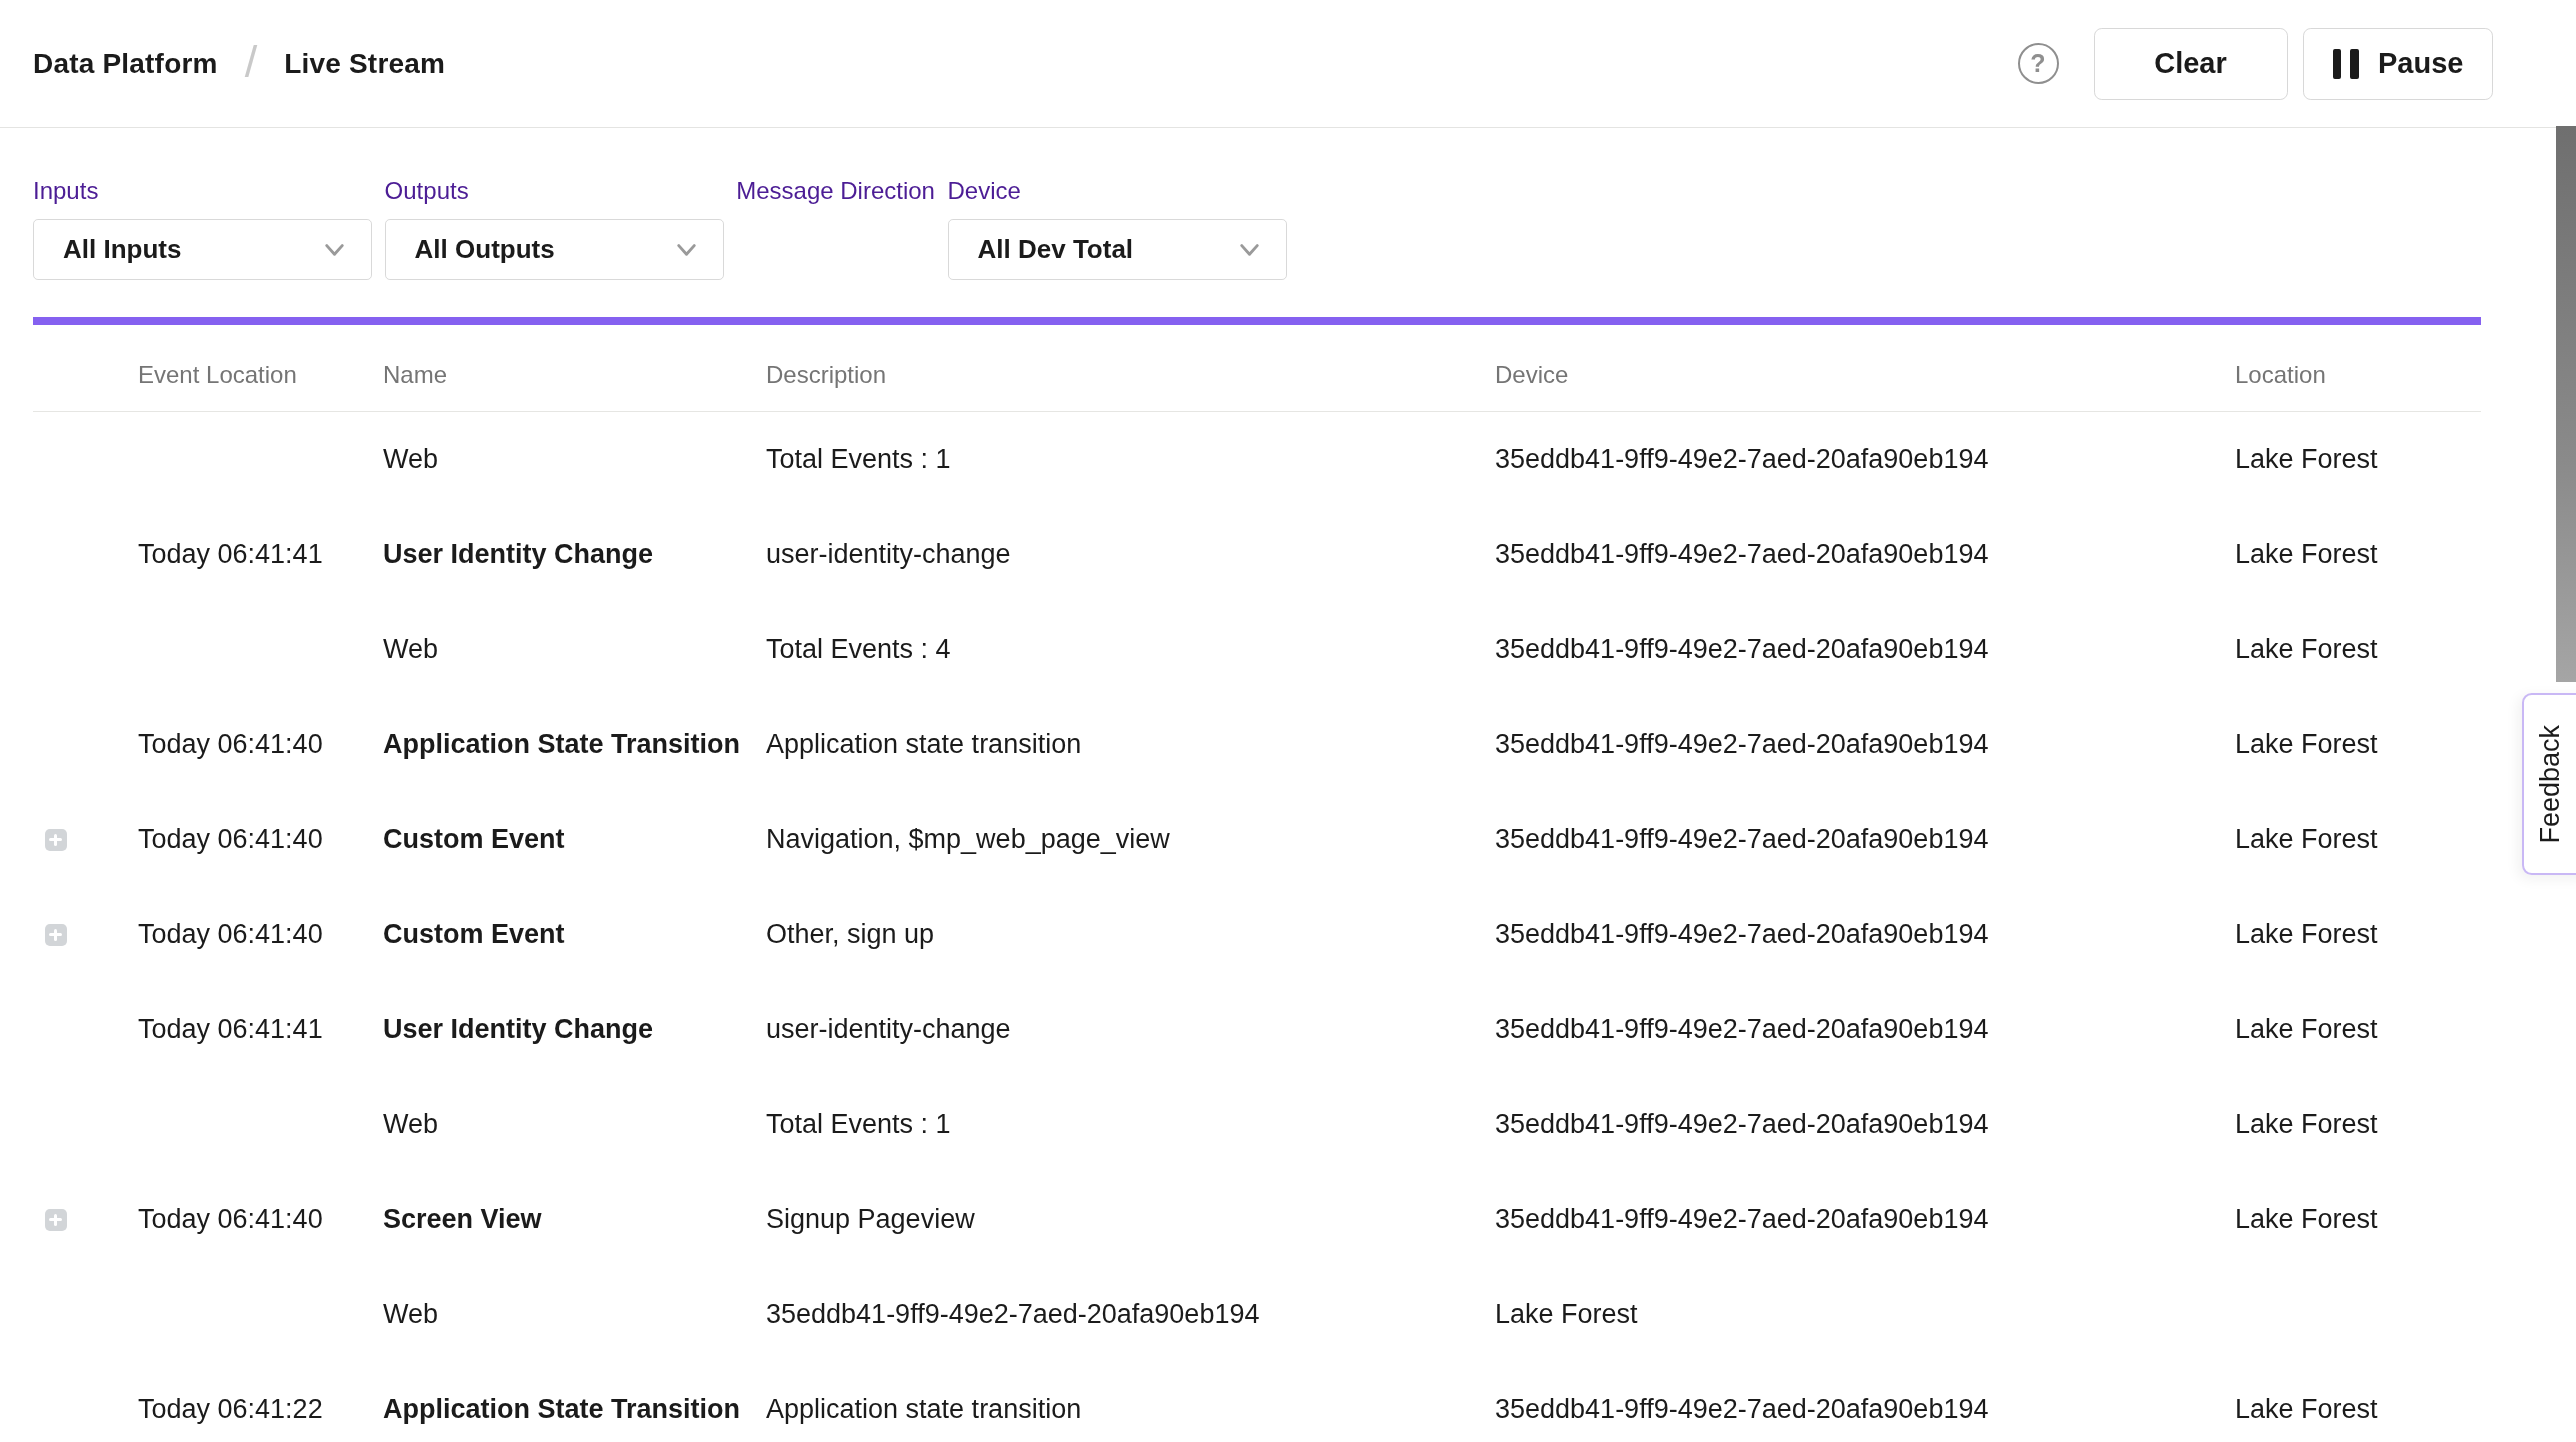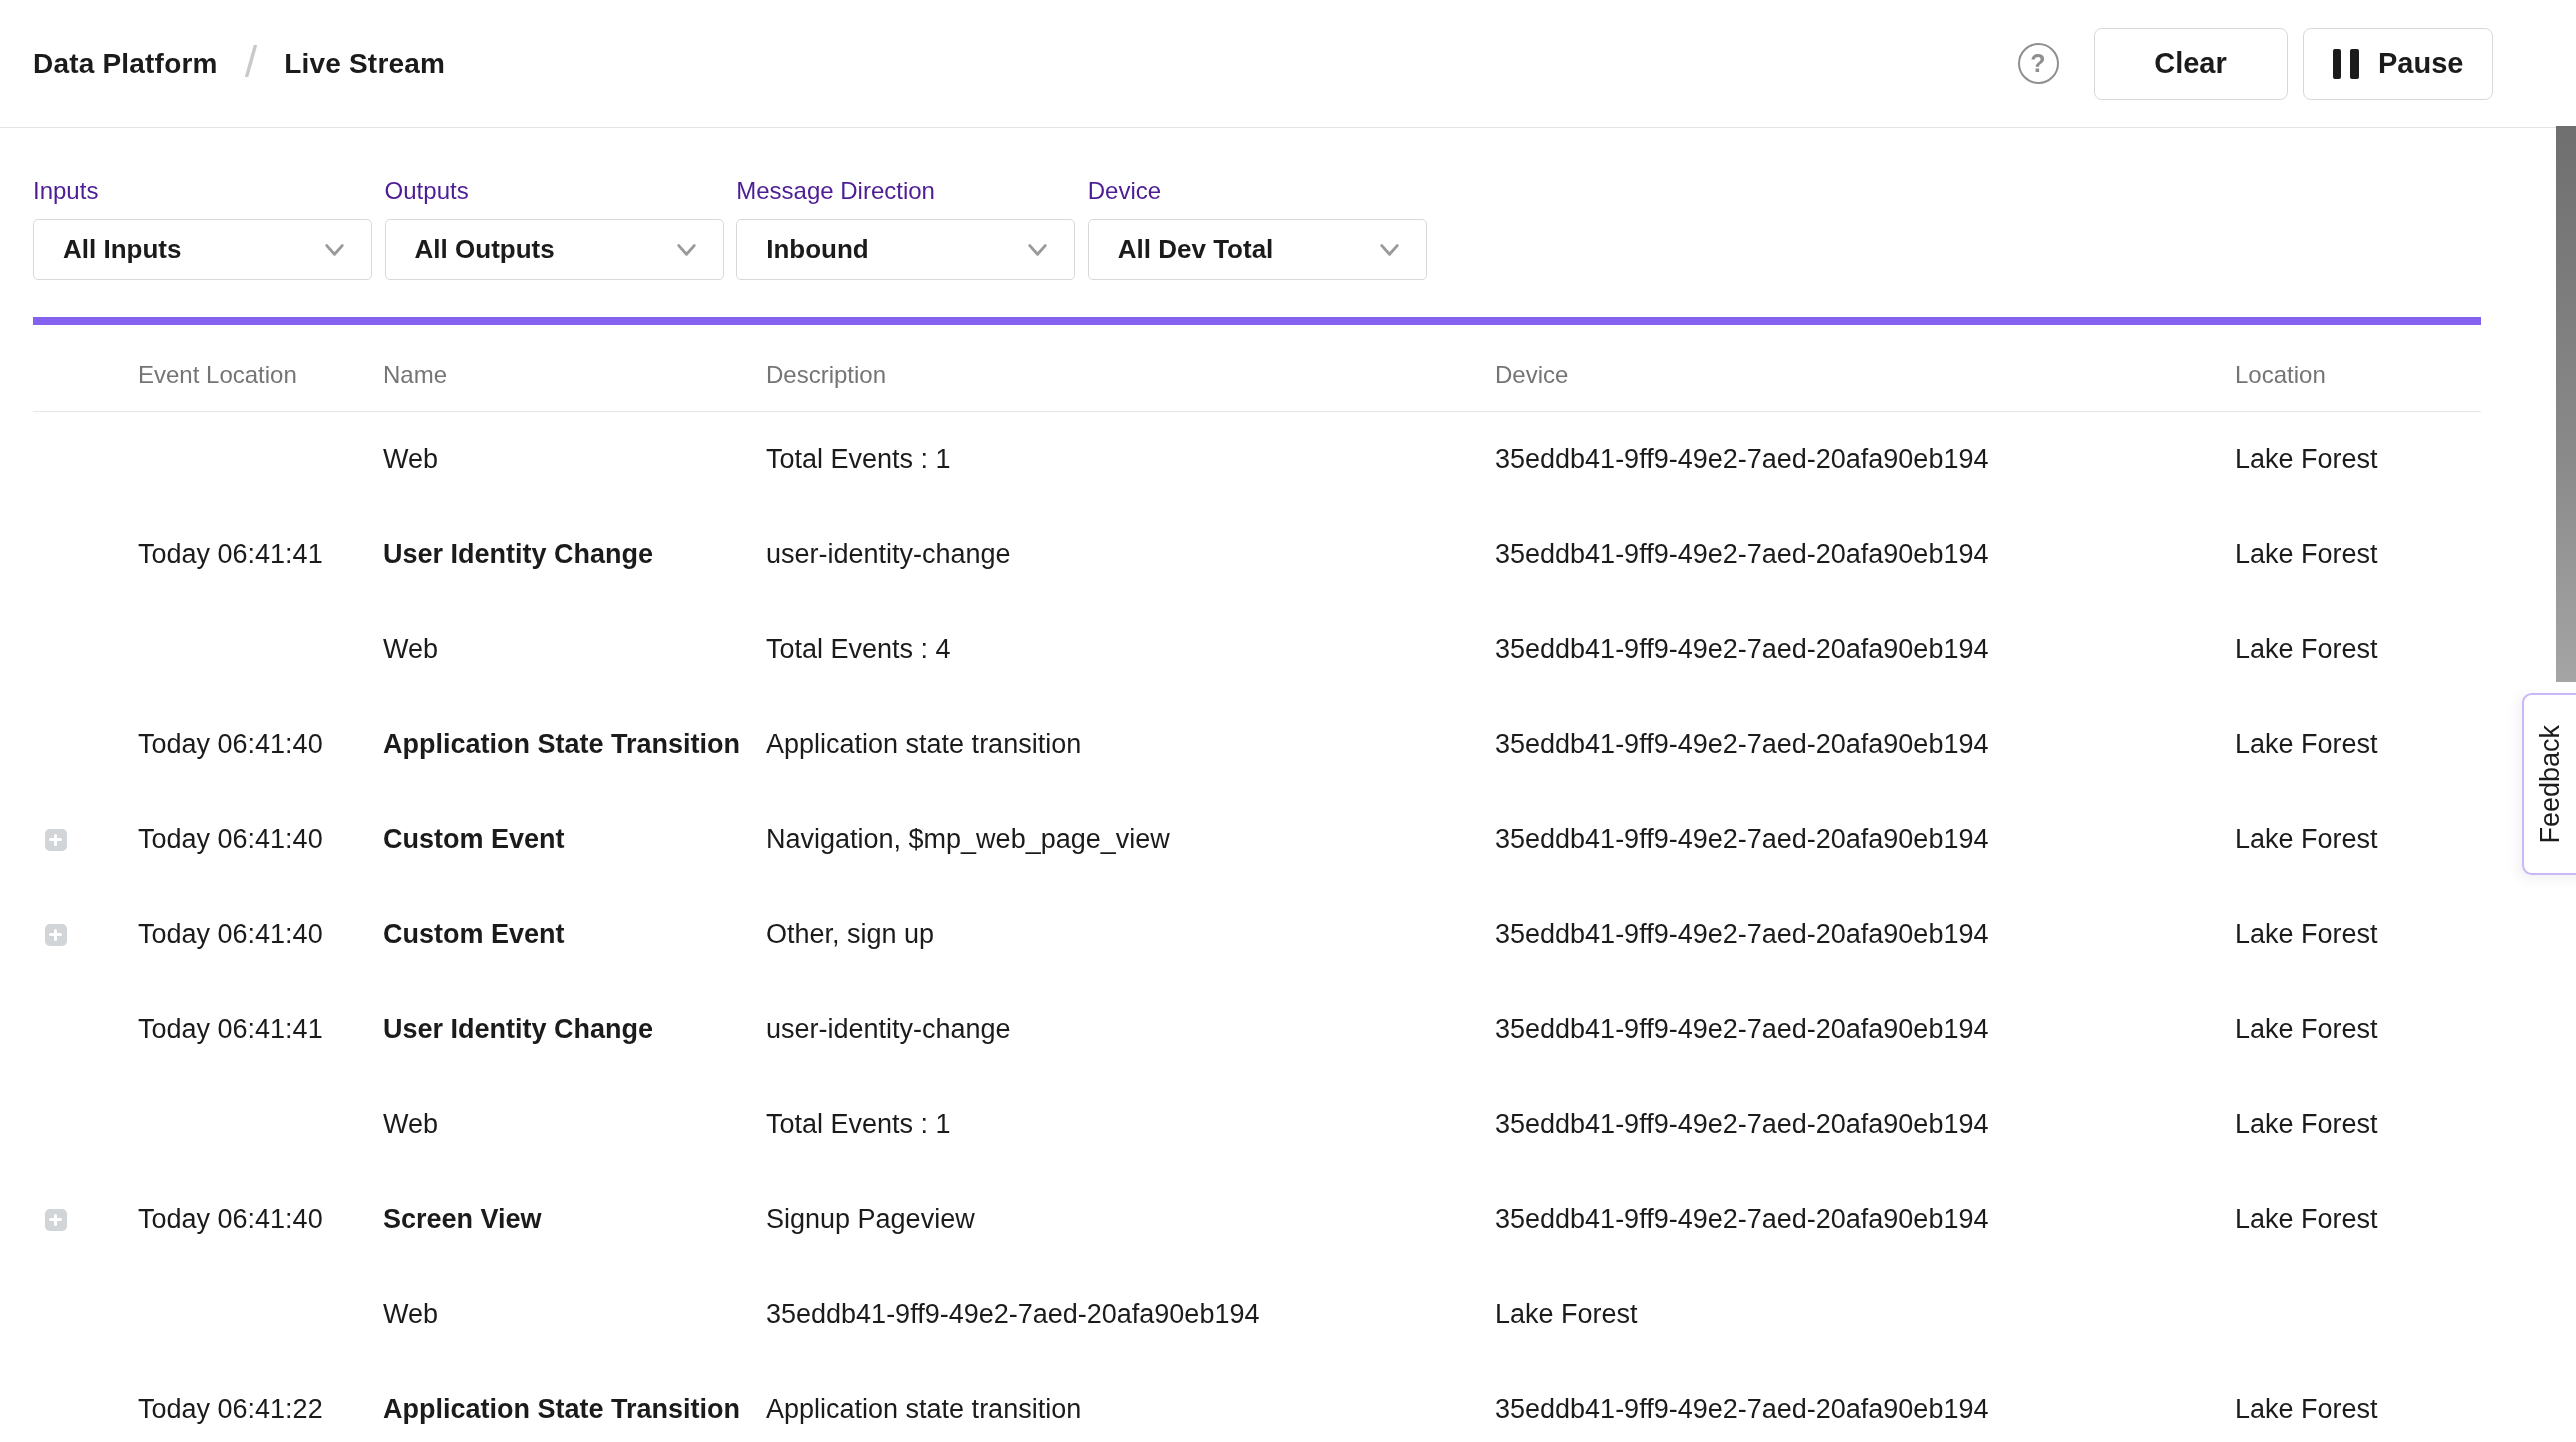--- a/index.html
+++ b/index.html
@@ -98,26 +98,20 @@
     <span class="flabel">Outputs</span>
     <div class="fbox">
       <span class="fvalue">All Outputs</span>
       <svg class="chev" width="27" height="27" viewBox="0 0 28 28">
           <polyline points="6,10 14,19 22,10" fill="none" stroke="#9a9a9a" stroke-width="3" stroke-linecap="round" stroke-linejoin="round"></polyline>
         </svg>
     </div>
   </div>
   <div class="fgroup">
     <span class="flabel">Message Direction</span>
-    <div class="fbox">
-      <span class="fvalue">Inbound</span>
-      <svg class="chev" width="27" height="27" viewBox="0 0 28 28">
-          <polyline points="6,10 14,19 22,10" fill="none" stroke="#9a9a9a" stroke-width="3" stroke-linecap="round" stroke-linejoin="round"></polyline>
-        </svg>
-    </div>
   </div>
   <div class="fgroup">
     <span class="flabel">Device</span>
     <div class="fbox">
       <span class="fvalue">All Dev Total</span>
       <svg class="chev" width="27" height="27" viewBox="0 0 28 28">
           <polyline points="6,10 14,19 22,10" fill="none" stroke="#9a9a9a" stroke-width="3" stroke-linecap="round" stroke-linejoin="round"></polyline>
         </svg>
     </div>
   </div>

